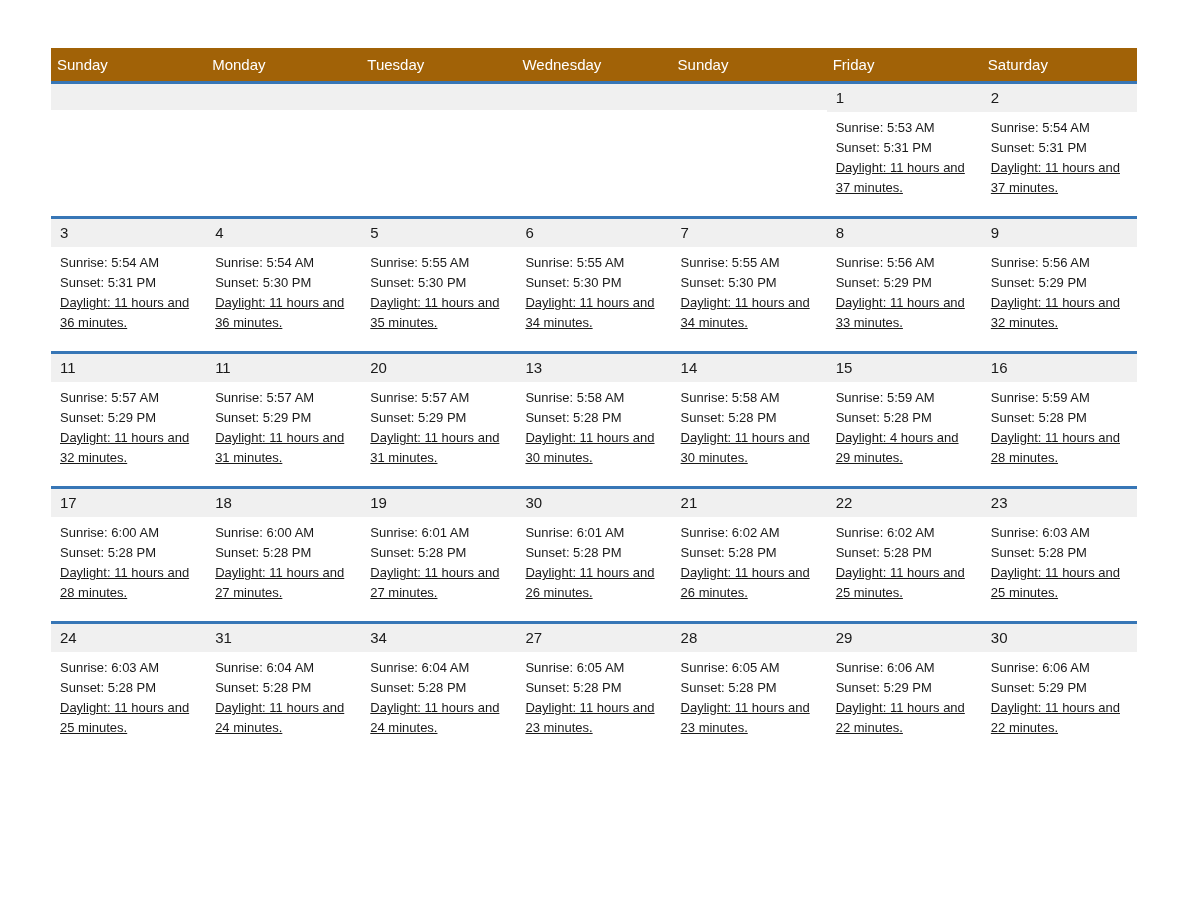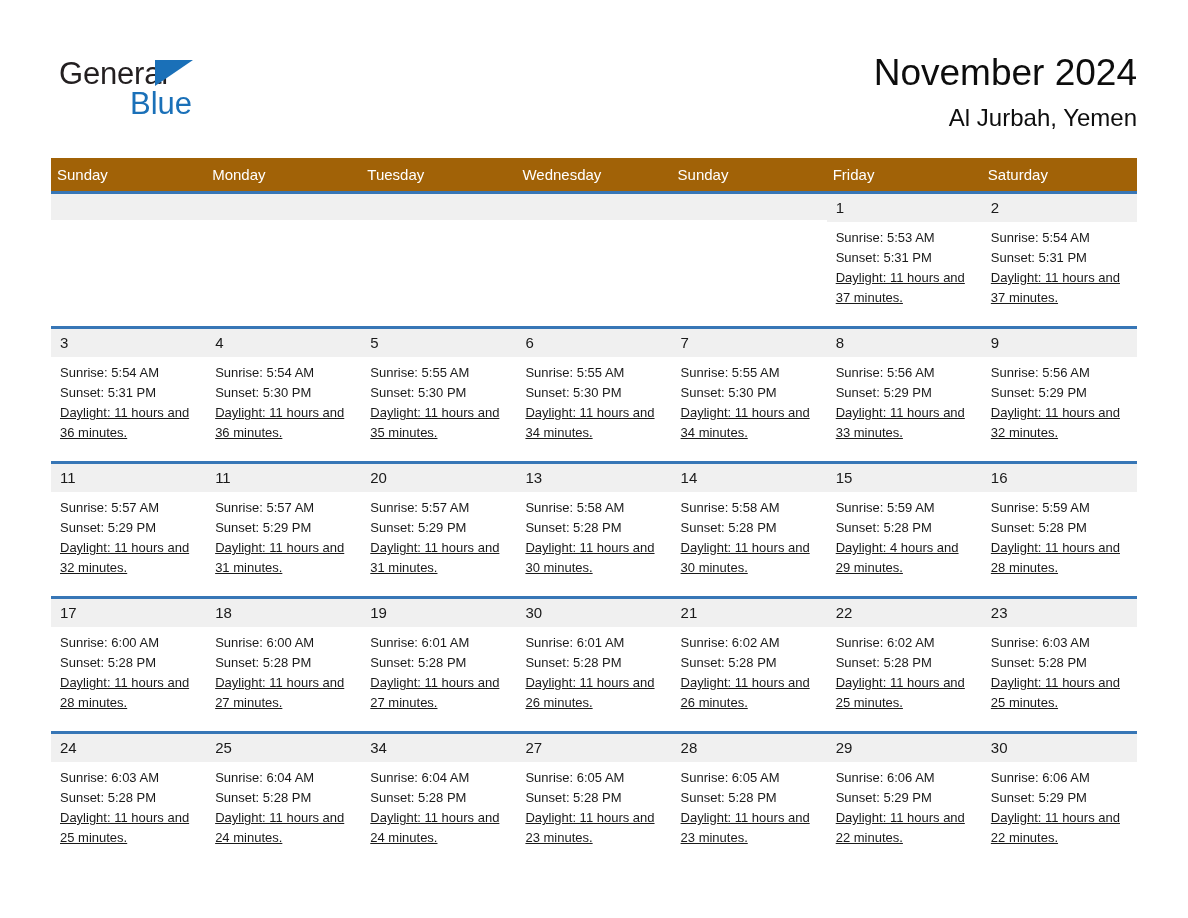--- a/index.html
+++ b/index.html
@@ -140,34 +140,20 @@
   }
   .cell-blank .daynum {
     background: #f0f0f0;
   }
 </style>
 </head>
 <body>
 
 <div class="page">
 
-  <div class="header">
-
-    <div class="brand">
-      <div class="brand-top">General</div>
-      <div class="brand-tri"></div>
-      <div class="brand-bottom">Blue</div>
-    </div>
-
-    <div class="title-block">
-      <div class="cal-title">November 2024</div>
-      <div class="cal-sub">Al Jurbah, Yemen</div>
-    </div>
-
-  </div>
 
   <table class="calendar">
     <thead>
       <tr>
         <th>Sunday</th>
         <th>Monday</th>
         <th>Tuesday</th>
         <th>Wednesday</th>
         <th>Sunday</th>
         <th>Friday</th>
@@ -385,21 +371,21 @@
         <tr class="week">
           <td>
             <div class="daynum">24</div>
             <div class="details">
               <div>Sunrise: 6:03 AM</div>
               <div>Sunset: 5:28 PM</div>
               <div class="daylight">Daylight: 11 hours and 25 minutes.</div>
             </div>
           </td>
           <td>
-            <div class="daynum">25</div>
+            <div class="daynum">31</div>
             <div class="details">
               <div>Sunrise: 6:04 AM</div>
               <div>Sunset: 5:28 PM</div>
               <div class="daylight">Daylight: 11 hours and 24 minutes.</div>
             </div>
           </td>
           <td>
             <div class="daynum">34</div>
             <div class="details">
               <div>Sunrise: 6:04 AM</div>

